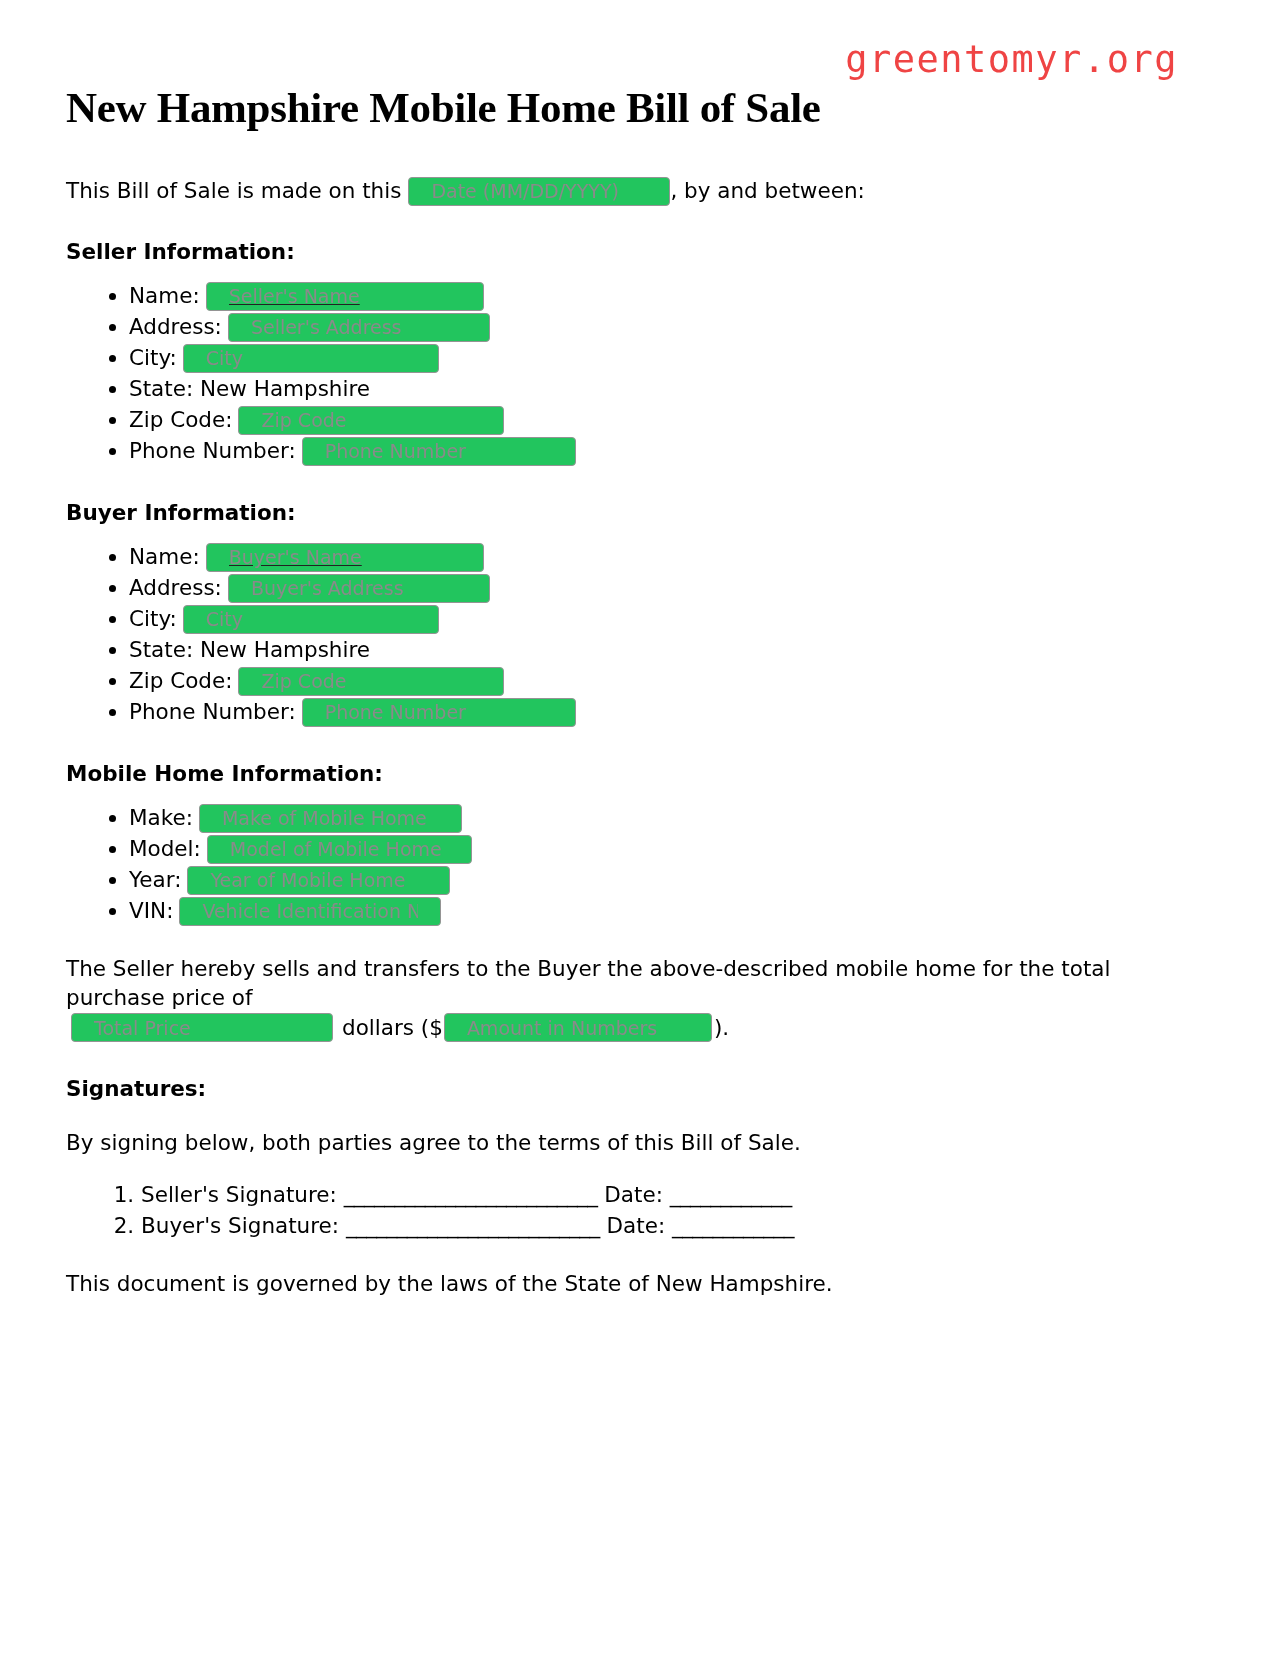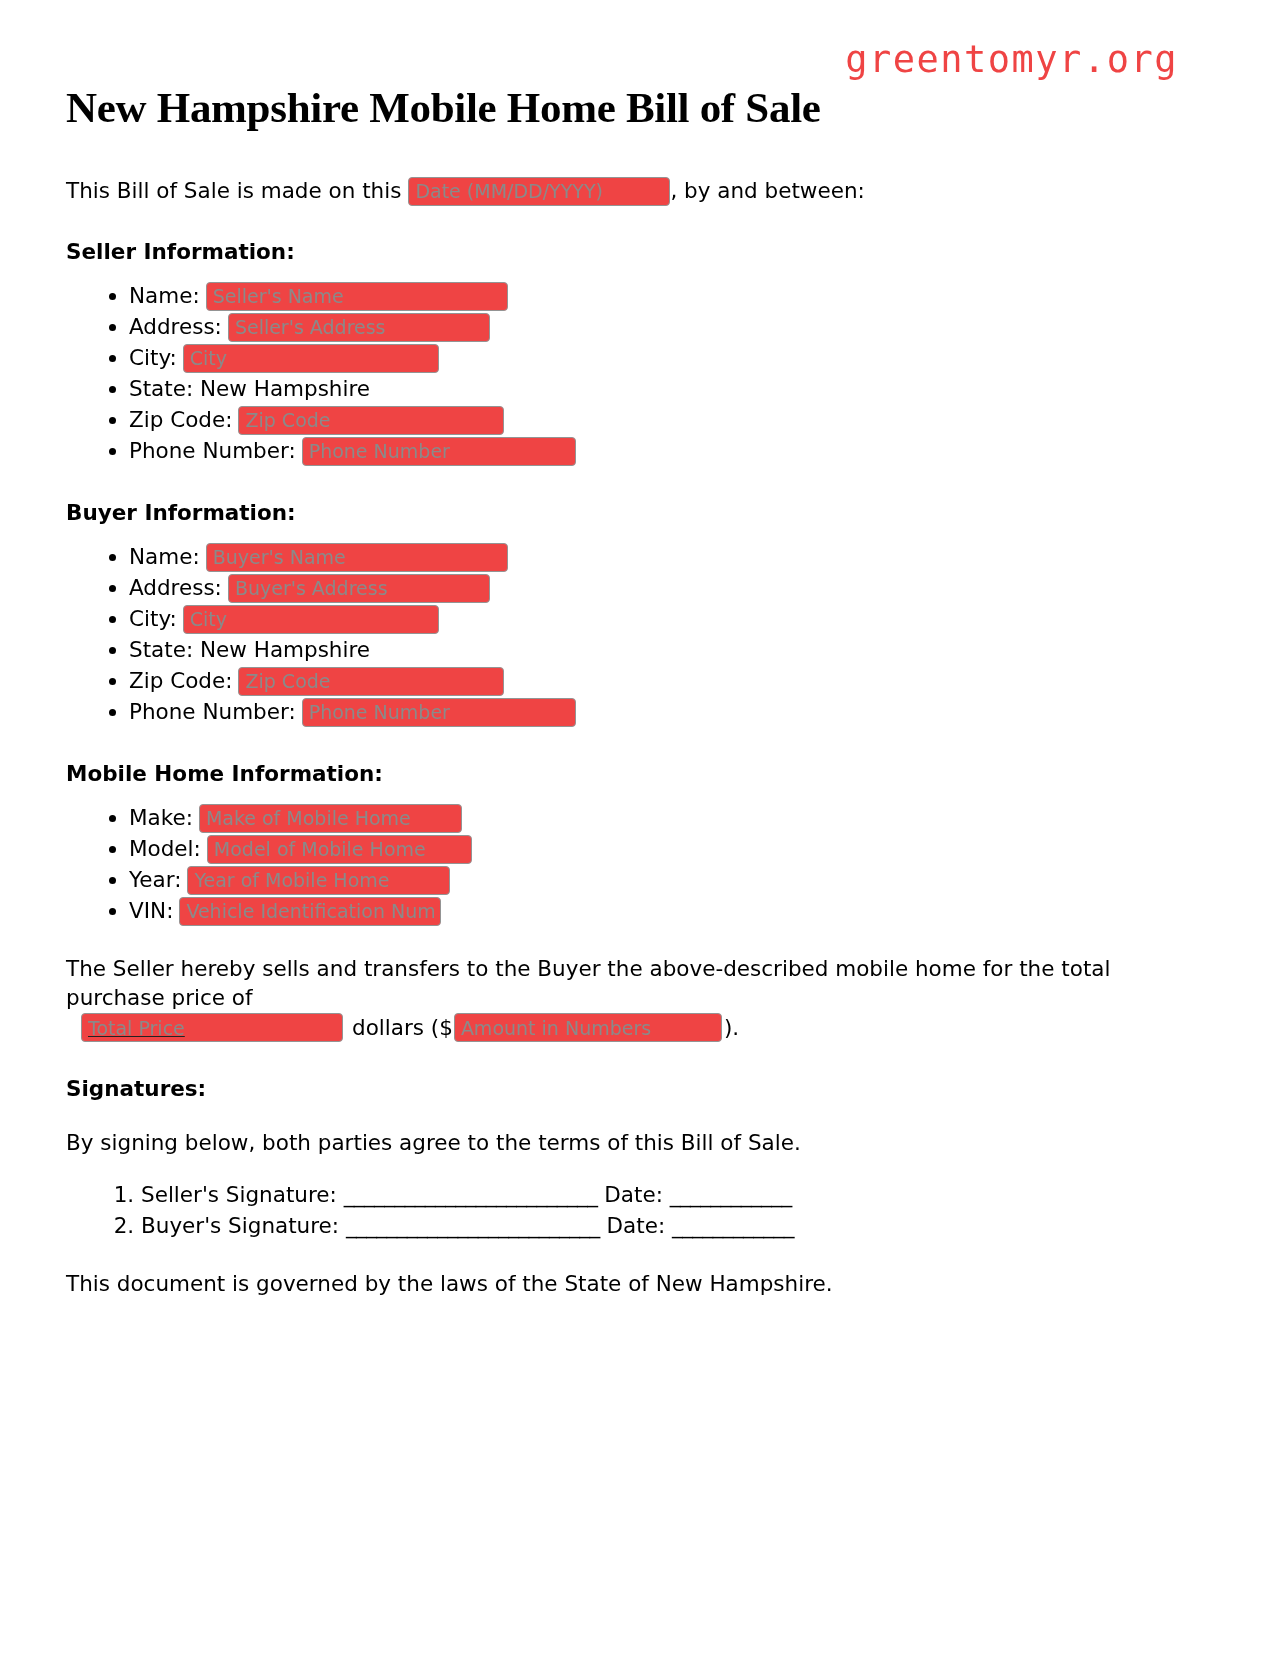--- a/index.html
+++ b/index.html
@@ -110,43 +110,43 @@
     letter-spacing: -0.6px;
     text-align: center;
   }
 
   
   input.field {
     font-family: "DejaVu Sans", "Liberation Sans", sans-serif;
     font-size: 19px;
     line-height: normal;
     color: #222;
-    background: #ef4444;
+    background: #22c55e;
     border: 1px solid #949494;
     border-radius: 4px;
-    padding: 3px 6px;
+    padding: 3px 22px;
     height: 29px;
     margin-left: 6px;
     outline: none;
   }
   input.field::placeholder {
     color: #8a8a8a;
     opacity: 1;
   }
   input.w-date   { width: 262px; margin-left: 7px; margin-right: 0; }
-  input.w-name   { width: 302px; }
+  input.w-name   { width: 278px; text-decoration: underline; }
   input.w-addr   { width: 262px; }
   input.w-city   { width: 256px; }
   input.w-zip    { width: 266px; }
   input.w-phone  { width: 274px; }
   input.w-make   { width: 263px; }
   input.w-model  { width: 265px; }
   input.w-year   { width: 263px; }
   input.w-vin    { width: 262px; }
-  input.w-total  { width: 262px; margin-left: 15px; text-decoration: underline; }
+  input.w-total  { width: 262px; margin-left: 5px; }
   input.w-amount { width: 268px; margin-left: 1px; }
 
   .price-line {
     display: flex;
     align-items: center;
     flex-wrap: wrap;
   }
   .price-line span { font-size: 21.5px; }
 
   .inline-txt { font-size: 21.5px; }

